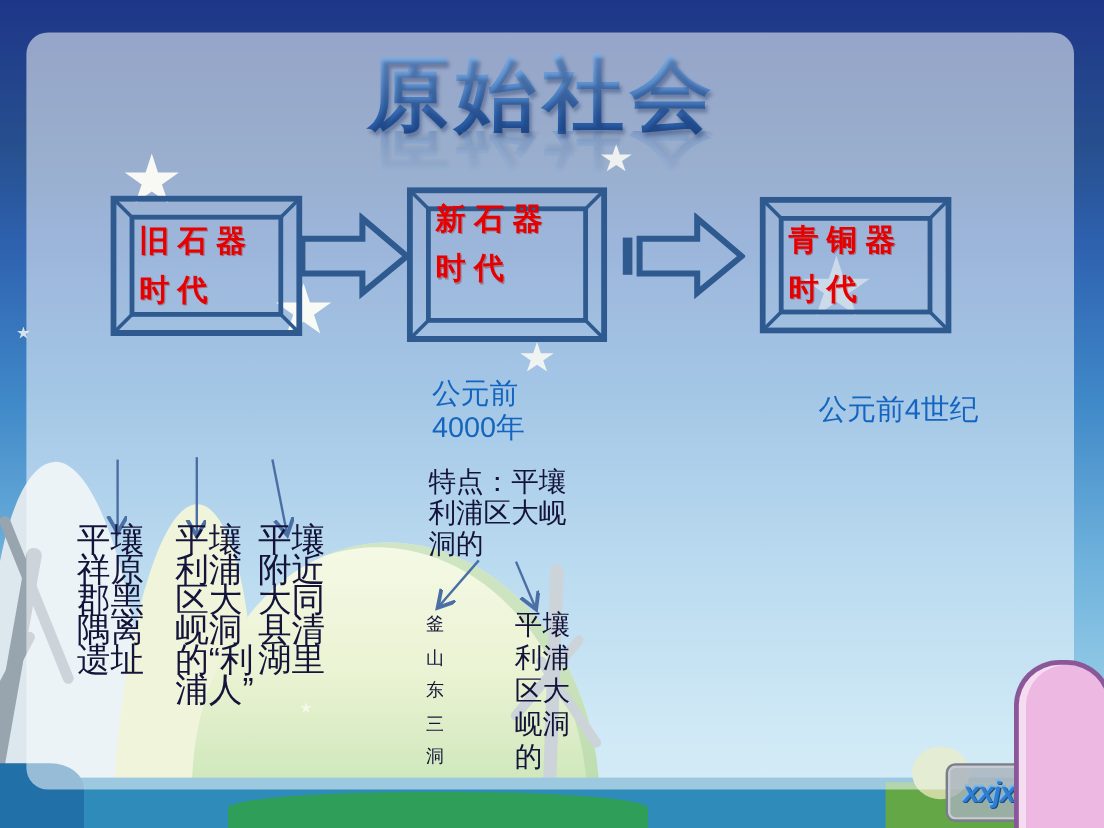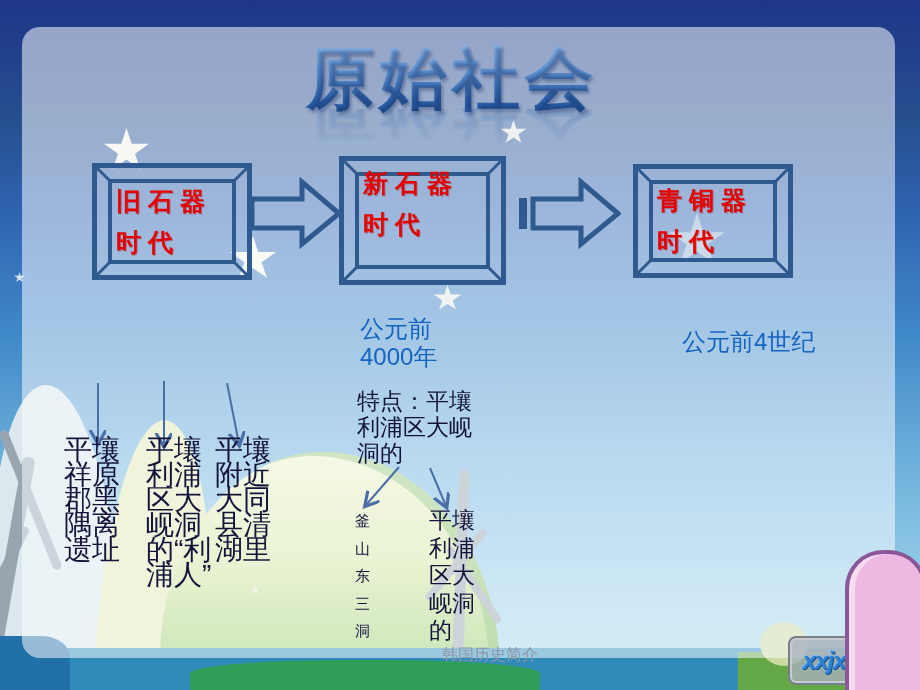--- a/index.html
+++ b/index.html
@@ -208,20 +208,19 @@
 
     <div class="sitecol c1 dark">平壤祥原郡黑隅离遗址</div>
     <div class="sitecol c2 dark">平壤利浦区大岘洞的“利浦人”</div>
     <div class="sitecol c3 dark">平壤附近大同县清湖里</div>
 
     <div class="feature dark">特点：平壤利浦区大岘洞的</div>
     <div class="msite1 dark">釜山东三洞</div>
     <div class="msite2 dark">平壤利浦区大岘洞的</div>
 
 
-    <div id="footer">韩国历史简介</div>
 
     <div id="watermark">
       <span>xxjxsj.cn</span>
     </div>
     <div class="trunk-big"></div>
   </div>
 </div>
 
 </body></html>

